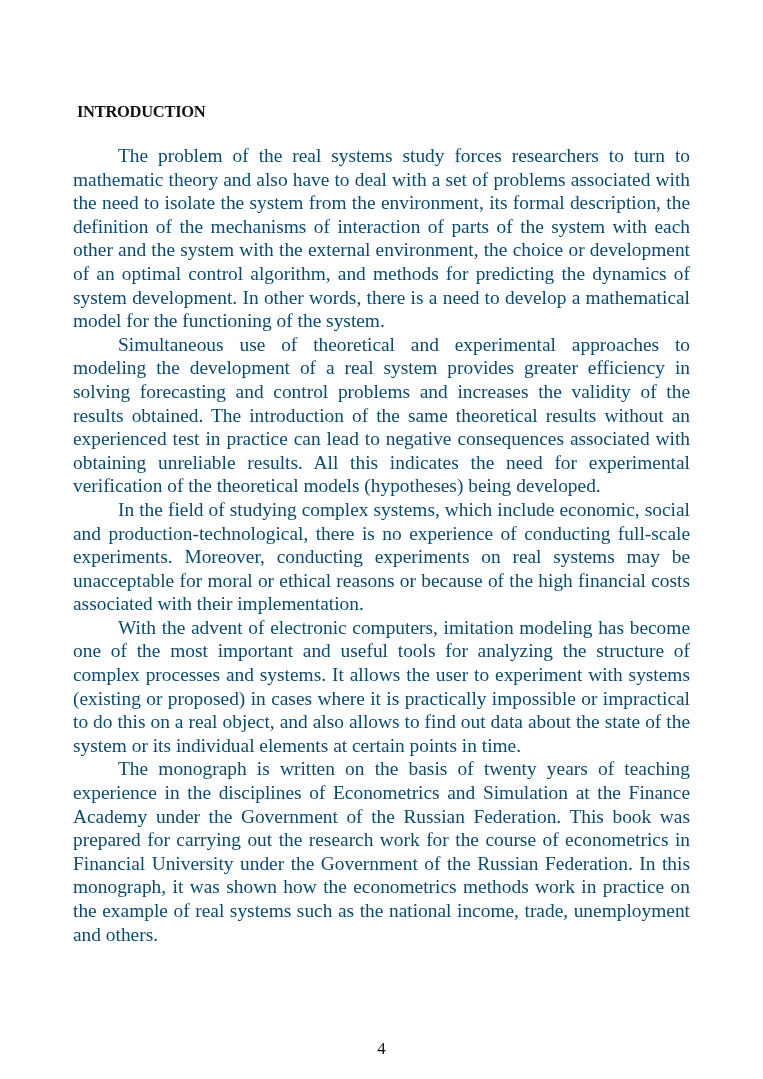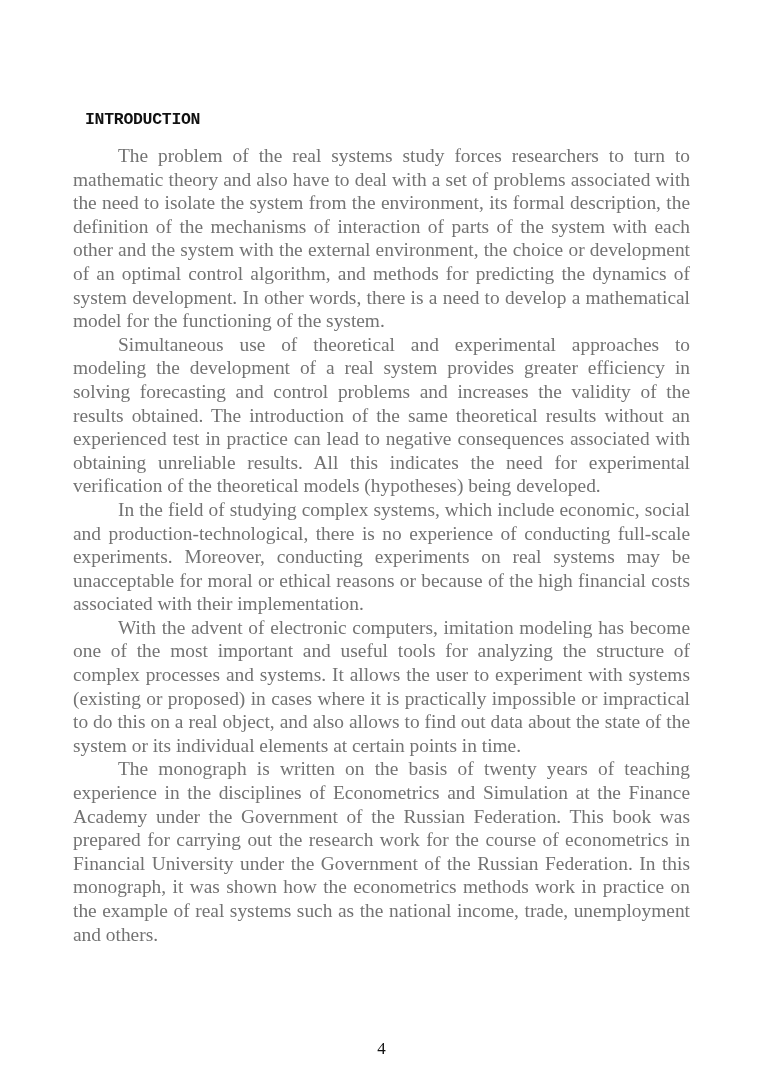--- a/index.html
+++ b/index.html
@@ -17,37 +17,37 @@
     .page {
       position: absolute;
       left: 73px;
       top: 0;
       width: 617px;
     }
     .heading {
       position: absolute;
       left: 0;
       top: 97px;
-      margin: 12px;
-      font-family: Liberation Mono, monospace;
+      margin: 4px;
+      font-family: Liberation Serif, serif;
       font-weight: bold;
       font-size: 16.5px;
       letter-spacing: -0.3px;
       line-height: 22px;
       color: #111111;
     }
     .body-text {
       position: absolute;
       left: 0;
       top: 144px;
       width: 617px;
       font-family: "Liberation Serif", serif;
       font-size: 19.4px;
       line-height: 23.6px;
-      color: #737373;
+      color: #0c4a6e;
     }
     .body-text p {
       margin: 0;
       text-align: justify;
       text-indent: 45px;
       hyphens: none;
     }
     .page-number {
       position: absolute;
       left: 0;

